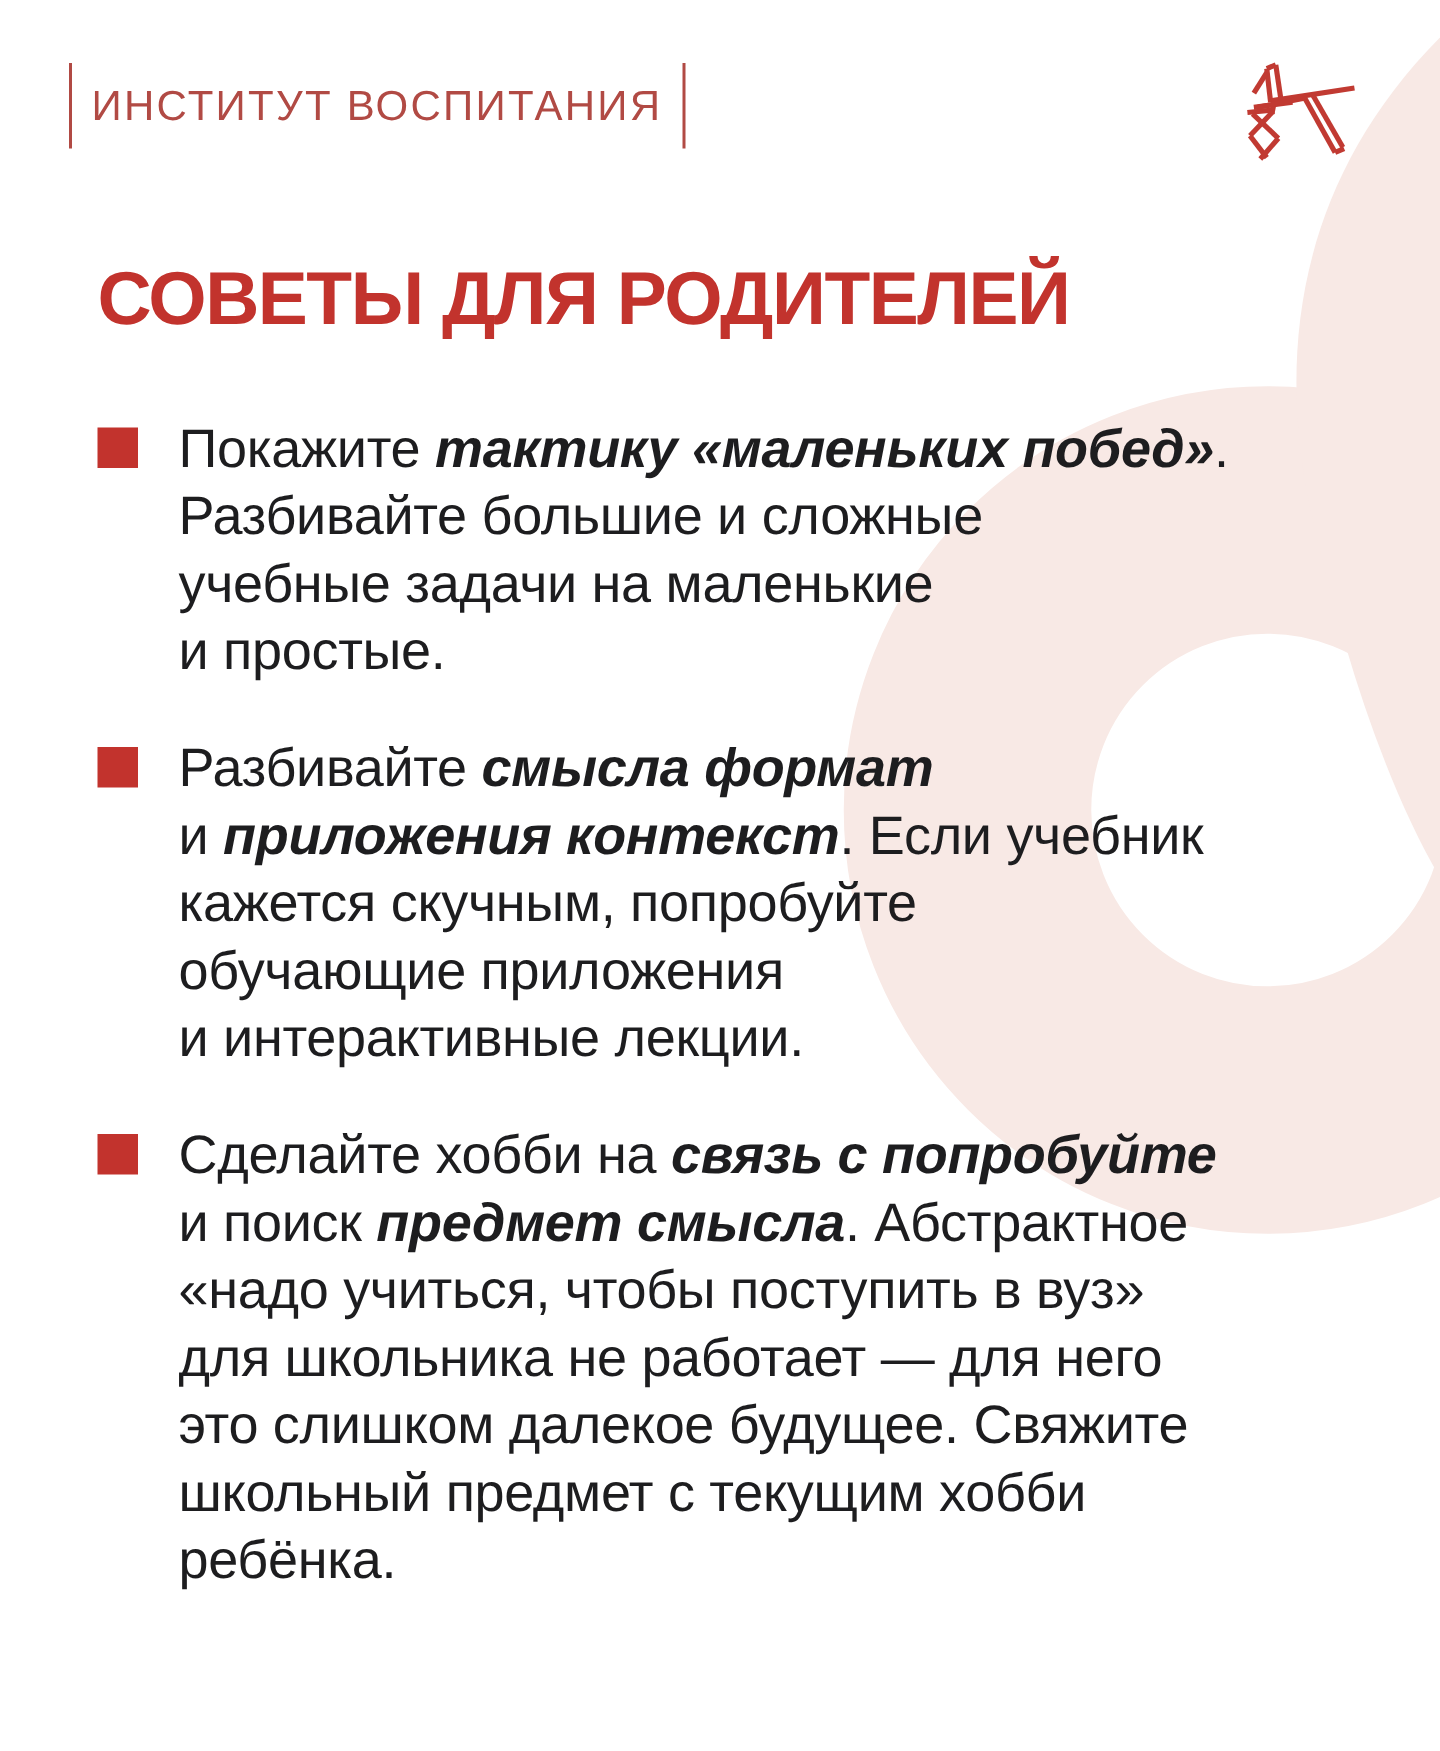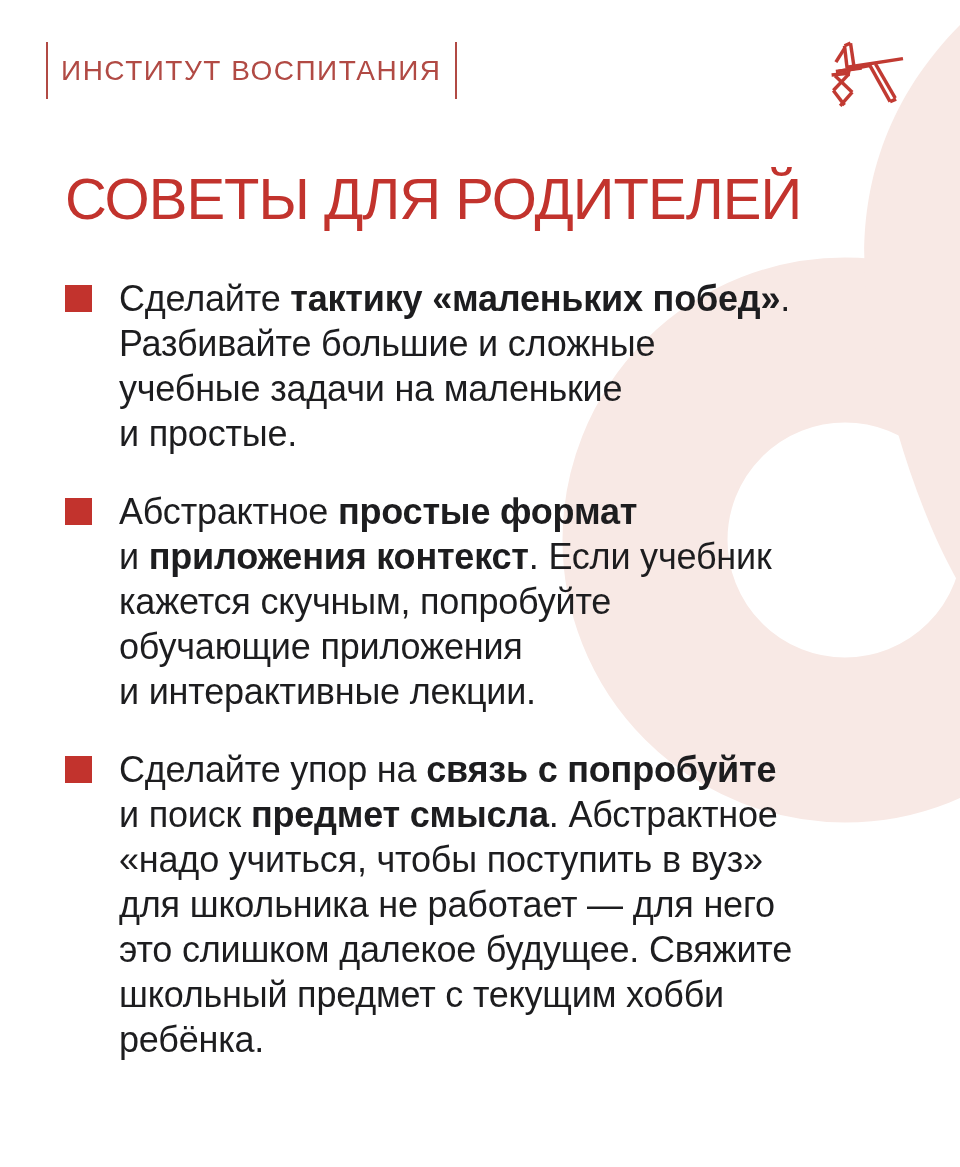--- a/index.html
+++ b/index.html
@@ -44,23 +44,23 @@
     font-weight:400;
     margin:0 13px;
     white-space:nowrap;
   }
   .horse{
     width:86px;height:82px;flex:none;
     margin-right:-14px;margin-top:-6px;
   }
   .page-title{
     margin:46px 0 0 0;
-    font-size:58px;
+    font-size:50px;
     line-height:62px;
-    font-weight:400;
+    font-weight:700;
     letter-spacing:-1px;
     color:var(--accent-red);
   }
   .tips{
     margin-top:46px;
     display:flex;flex-direction:column;gap:33px;
   }
   .tip{
     display:flex;gap:27px;align-items:flex-start;
   }
@@ -69,21 +69,21 @@
     background:var(--accent-red);
     margin-top:9px;
   }
   .tip-text{
     font-size:36px;
     line-height:45px;
     color:var(--text-dark);
     letter-spacing:-0.2px;
     white-space:pre-line;
   }
-  .tip-text b{font-weight:700;}
+  .tip-text b{font-weight:700;font-style:italic;}
 </style>
 </head>
 <body>
 
 <svg class="watermark" viewBox="0 0 960 1167" preserveAspectRatio="none" aria-hidden="true">
   <circle cx="845" cy="540" r="200" fill="none" stroke="#f8e9e5" stroke-width="165"></circle>
   <path d="M960,25 C858,128 852,250 876,350 C895,432 922,520 960,585 Z" fill="#f8e9e5"></path>
 </svg>
 
 <div class="content">
@@ -117,38 +117,38 @@
       <path d="M61,32 L84,72"></path>
       <path d="M78,76 L85,73"></path>
     </svg>
   </div>
 
   <h1 class="page-title">СОВЕТЫ ДЛЯ РОДИТЕЛЕЙ</h1>
 
   <div class="tips">
   <div class="tip">
     <span class="tip-bullet"></span>
-    <p class="tip-text" style="margin:0"><span>Сделайте </span><b>тактику «маленьких побед»</b><span>.
+    <p class="tip-text" style="margin:0"><span>Покажите </span><b>тактику «маленьких побед»</b><span>.
 Разбивайте большие и сложные
 учебные задачи на маленькие
 и простые.</span></p>
   </div>
 
   <div class="tip">
     <span class="tip-bullet"></span>
-    <p class="tip-text" style="margin:0"><span>Абстрактное </span><b>простые формат</b><span>
+    <p class="tip-text" style="margin:0"><span>Разбивайте </span><b>смысла формат</b><span>
 и </span><b>приложения контекст</b><span>. Если учебник
 кажется скучным, попробуйте
 обучающие приложения
 и интерактивные лекции.</span></p>
   </div>
 
   <div class="tip">
     <span class="tip-bullet"></span>
-    <p class="tip-text" style="margin:0"><span>Сделайте упор на </span><b>связь с попробуйте</b><span>
+    <p class="tip-text" style="margin:0"><span>Сделайте хобби на </span><b>связь с попробуйте</b><span>
 и поиск </span><b>предмет смысла</b><span>. Абстрактное
 «надо учиться, чтобы поступить в вуз»
 для школьника не работает — для него
 это слишком далекое будущее. Свяжите
 школьный предмет с текущим хобби
 ребёнка.</span></p>
   </div>
 </div>
 
 </div>

